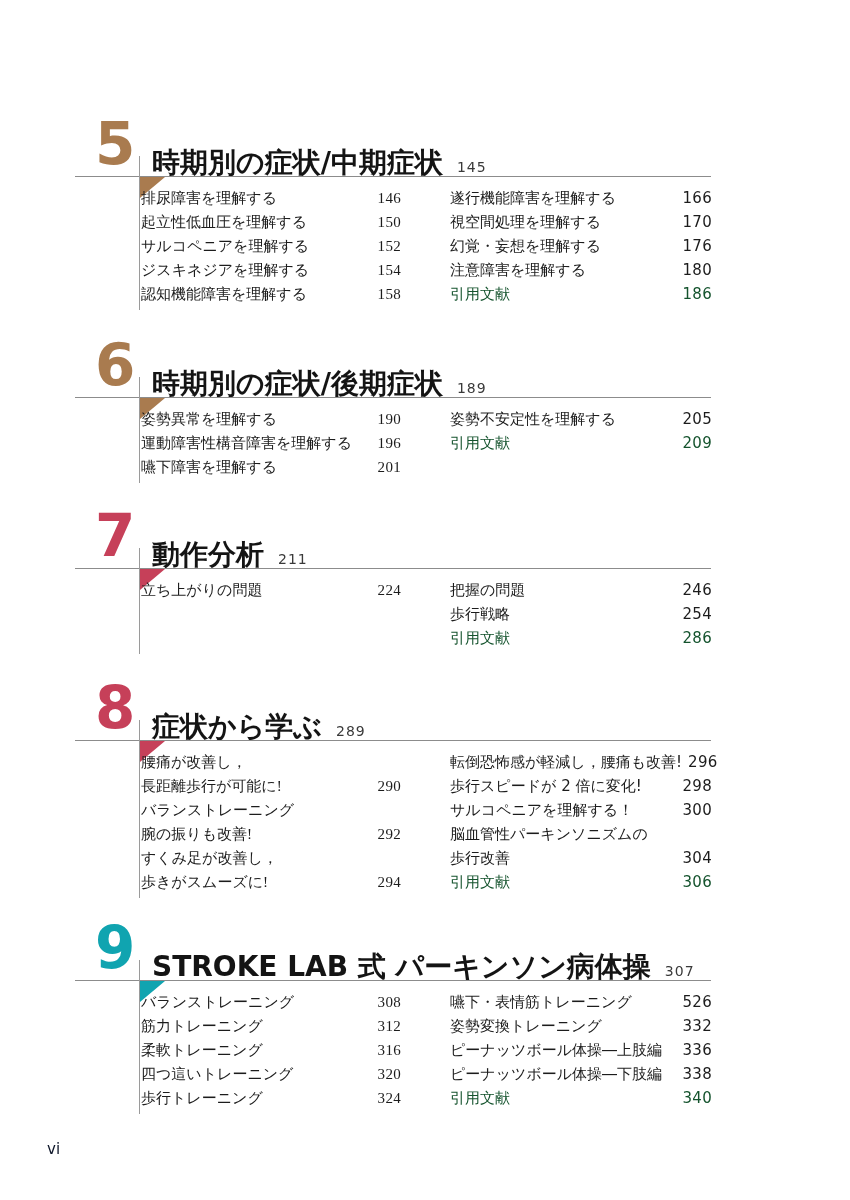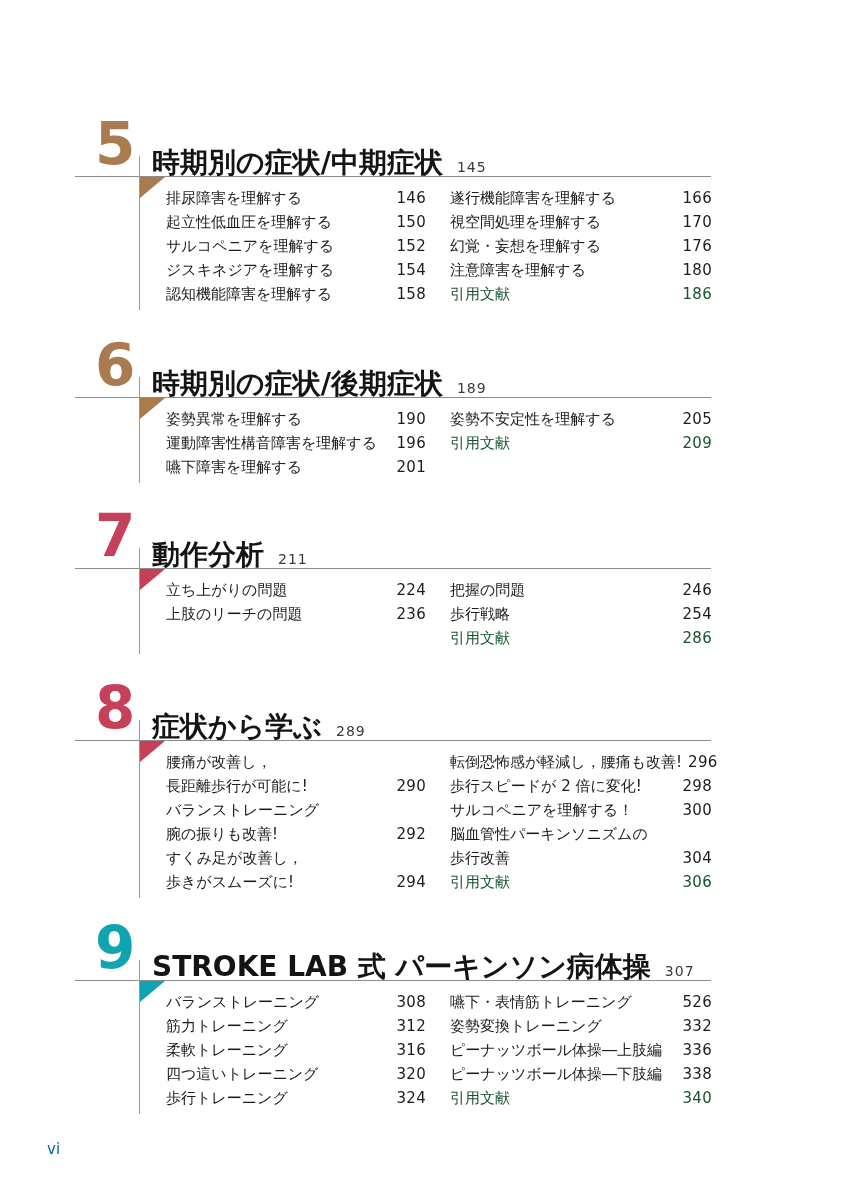--- a/index.html
+++ b/index.html
@@ -37,33 +37,33 @@
   }
   .vline{
     position:absolute;left:139px;top:42px;width:1px;
     background:#9a9a9a;
   }
   .tri{
     position:absolute;left:140px;top:63px;width:25px;height:21px;
     clip-path:polygon(0 0,100% 0,0 100%);
   }
   .col{position:absolute;top:72px;}
-  .col-left{left:166px;width:260px;}
+  .col-left{left:141px;width:260px;font-family:Liberation Serif, serif;}
   .col-right{left:450px;width:262px;}
   .row{
     display:flex;align-items:baseline;
     height:24px;line-height:24px;
     font-size:15px;color:#1c1c1c;white-space:nowrap;
   }
   .row .t{flex:0 1 auto;}
   .row .p{margin-left:auto;padding-left:6px;font-size:15px;letter-spacing:.3px;}
   .row.muted{color:#14532d;}
   .footer{
     position:absolute;left:47px;top:1140px;
-    font-size:15px;color:#0369a1;
+    font-size:15px;color:#0f172a;
   }
 </style>
 </head>
 <body>
 
 <div class="page">
 
   <section class="chapter c0">
     <div class="ch-num" style="color: rgb(169, 123, 79);">5</div>
     <h2 class="ch-title"><span>時期別の症状/中期症状</span><span class="pg">145</span></h2>
@@ -152,24 +152,20 @@
     <div class="ch-num" style="color: rgb(198, 64, 89);">7</div>
     <h2 class="ch-title"><span>動作分析</span><span class="pg">211</span></h2>
     <div class="rule"></div>
     <div class="vline" style="height: 106px;"></div>
     <div class="tri" style="background: rgb(198, 64, 89);"></div>
     <div class="col col-left">
         <div class="row">
           <span class="t">立ち上がりの問題</span>
           <span class="p">224</span>
         </div>
-        <div class="row">
-          <span class="t">上肢のリーチの問題</span>
-          <span class="p">236</span>
-        </div>
       </div>
     <div class="col col-right">
         <div class="row">
           <span class="t">把握の問題</span>
           <span class="p">246</span>
         </div>
         <div class="row">
           <span class="t">歩行戦略</span>
           <span class="p">254</span>
         </div>

